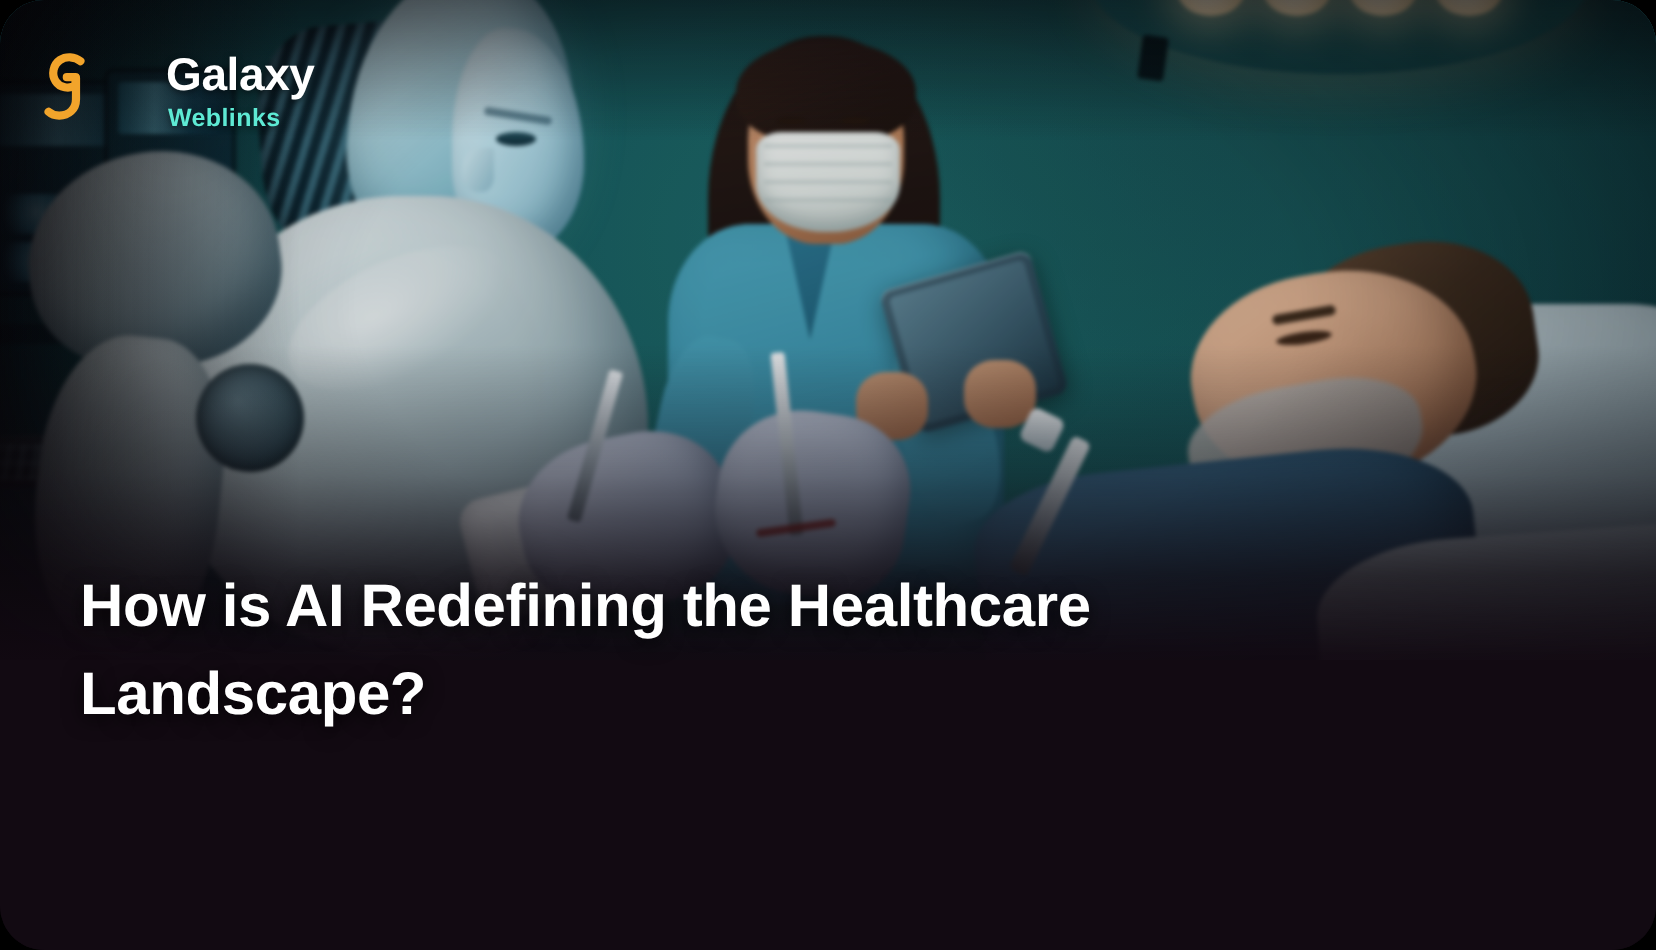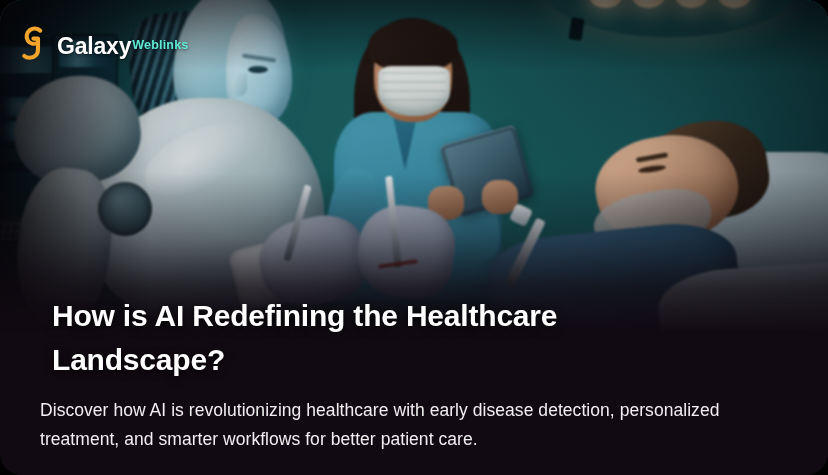--- a/index.html
+++ b/index.html
@@ -353,37 +353,37 @@
 
   
   .logo{
     position:absolute;left:20px;top:26px;
     display:flex;align-items:center;gap:9px;
     z-index:6;
   }
   .logo-mark{
     position:relative;width:28px;height:40px;flex:none;
   }
-  .logo-text{display:flex;flex-direction:row;line-height:1;}
+  .logo-text{display:flex;flex-direction:column;line-height:1;margin-left:26px;}
   .logo-title{
     font-size:23px;font-weight:bold;color:#ffffff;letter-spacing:-.2px;
     text-shadow:0 1px 3px rgba(0,0,0,.5);
   }
   .logo-sub{
     font-size:12.5px;font-weight:bold;color:#5eead4;letter-spacing:.2px;
     margin-top:4px;margin-left:1px;
     text-shadow:0 1px 3px rgba(0,0,0,.5);
   }
 
   
   .copy{
     position:absolute;left:40px;top:282px;width:740px;z-index:7;
   }
   .headline{
-    margin:12px;
+    margin:0;
     font-size:30px;font-weight:bold;color:#ffffff;
     line-height:1.47;letter-spacing:-.2px;
     max-width:560px;
     text-shadow:0 2px 10px rgba(0,0,0,.85);
   }
   .subcopy{
     margin:14px 0 0 0;
     font-size:17.5px;font-weight:normal;color:#f1eff2;
     line-height:1.62;letter-spacing:.05px;
     max-width:720px;
@@ -503,16 +503,15 @@
       </svg>
     </div>
     <div class="logo-text">
       <span class="logo-title">Galaxy</span>
       <span class="logo-sub">Weblinks</span>
     </div>
   </div>
 
   <div class="copy">
     <h1 class="headline">How is AI Redefining the Healthcare Landscape?</h1>
-    <p class="subcopy">Discover how AI is revolutionizing healthcare with early disease detection, personalized treatment, and smarter workflows for better patient care.</p>
   </div>
 
 </div>
 
 </body></html>

